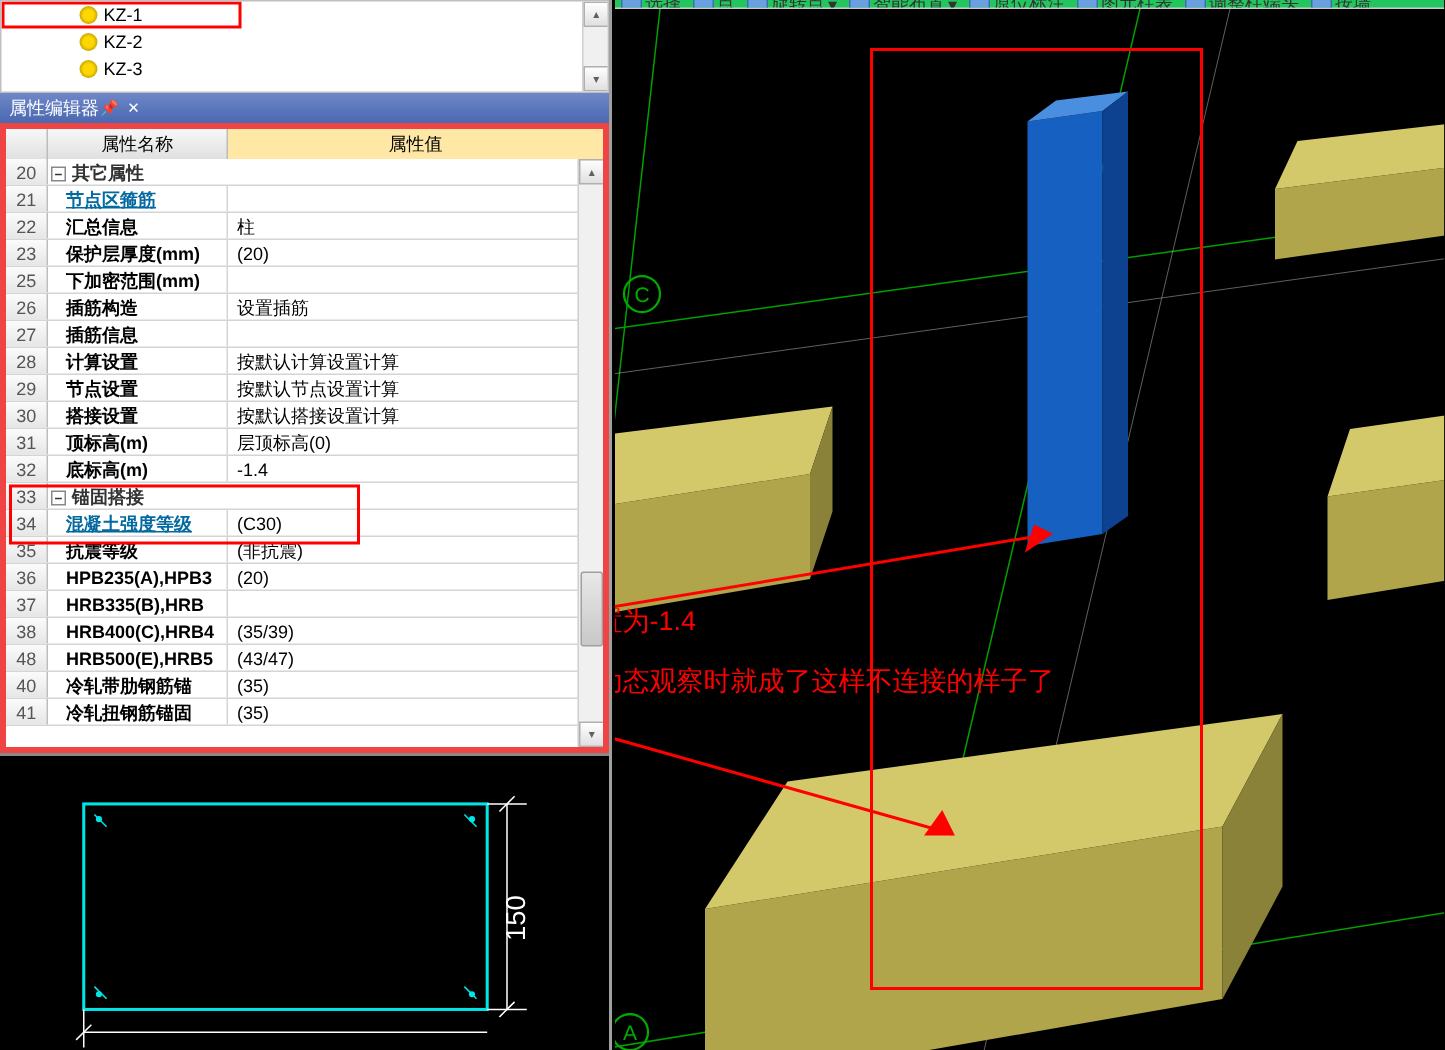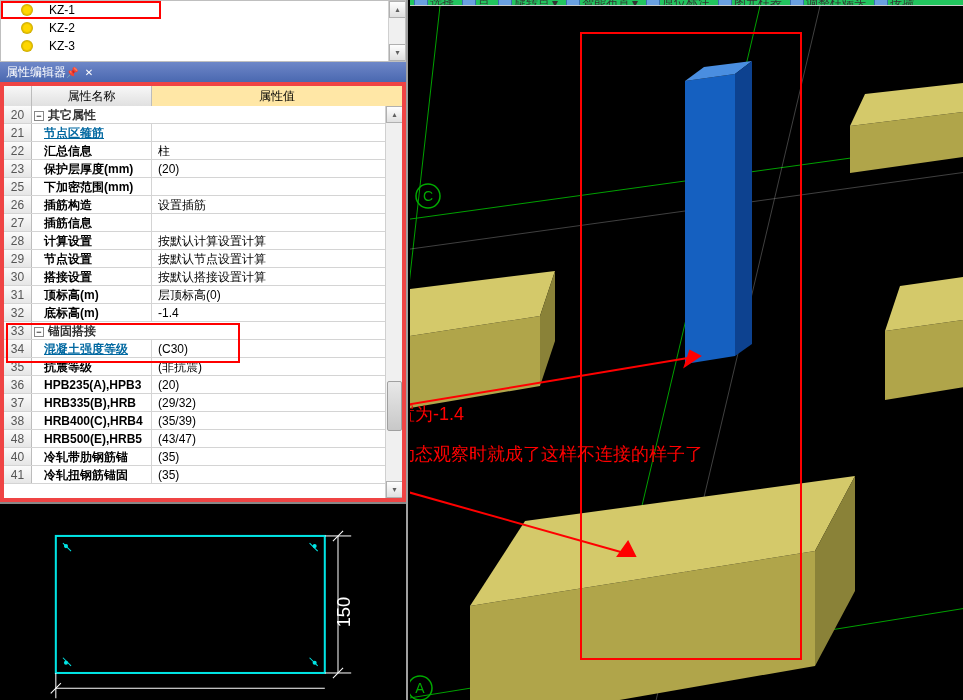--- a/index.html
+++ b/index.html
@@ -30,22 +30,22 @@
   background: #fff;
   border: 1px solid #bfbfbf;
   height: 63px;
   overflow: hidden;
   position: relative;
 }
 .tree-item {
   display: flex;
   align-items: center;
   height: 18px;
-  padding-left: 20px;
-  gap: 16px;
+  padding-left: 52px;
+  gap: 4px;
   cursor: pointer;
 }
 .tree-icon {
   width: 12px; height: 12px;
   background: radial-gradient(circle, #ffd700 40%, #c9a800 70%);
   border-radius: 50%;
 }
 .tree-label { color: #000; }
 .tree-selection-box {
   position: absolute;
@@ -360,21 +360,20 @@
           <div class="pr-val">(非抗震)</div>
         </div>
         <div class="prop-row">
           <div class="pr-num">36</div>
           <div class="pr-name">HPB235(A),HPB3</div>
           <div class="pr-val">(20)</div>
         </div>
         <div class="prop-row">
           <div class="pr-num">37</div>
           <div class="pr-name">HRB335(B),HRB</div>
-          <div class="pr-val">(29/32)</div>
         </div>
         <div class="prop-row">
           <div class="pr-num">38</div>
           <div class="pr-name">HRB400(C),HRB4</div>
           <div class="pr-val">(35/39)</div>
         </div>
         <div class="prop-row">
           <div class="pr-num">48</div>
           <div class="pr-name">HRB500(E),HRB5</div>
           <div class="pr-val">(43/47)</div>

